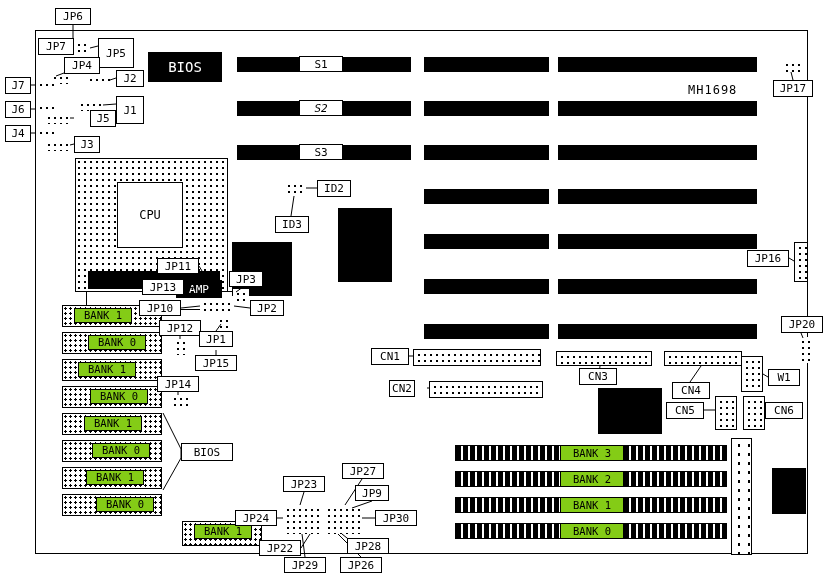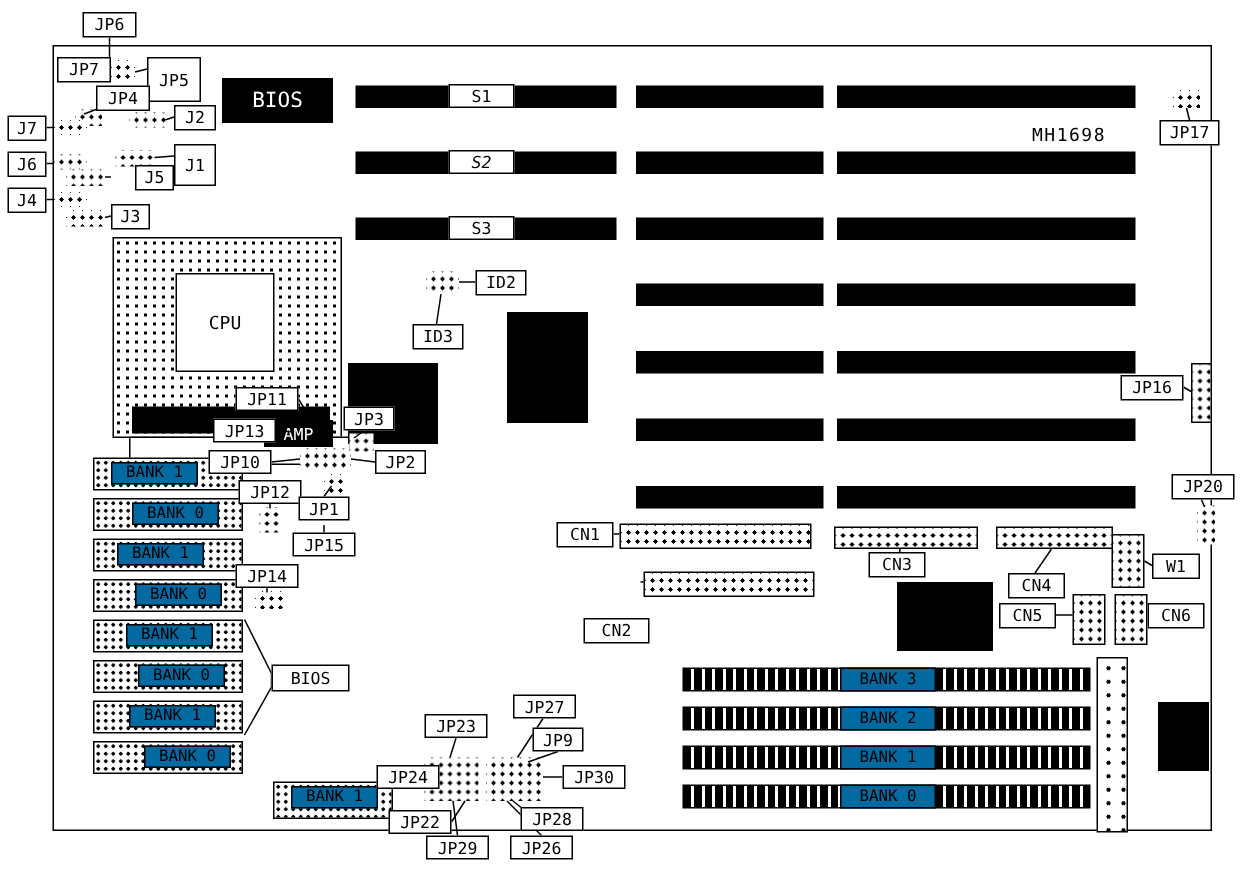--- a/index.html
+++ b/index.html
@@ -17,21 +17,21 @@
              justify-content:center; white-space:nowrap; z-index:4; }
   .dots { position:absolute; background-color:#fff;
           background-image:radial-gradient(#000 1.3px, transparent 1.5px);
           background-size:6px 6px; background-position:2px 2px; z-index:3; }
   .dots.bordered { border:1px solid #000; }
   .simm { position:absolute; border:1px solid #000;
           background:repeating-linear-gradient(90deg,#000 0 5px,#fff 5px 7px); z-index:2; }
   .sram { position:absolute; border:1px solid #000; background-color:#fff;
           background-image:radial-gradient(#000 1.1px, transparent 1.3px);
           background-size:5px 5px; z-index:2; }
-  .banklabel { position:absolute; border:1px solid #000; background:#0369a1; color:#000;
+  .banklabel { position:absolute; border:1px solid #000; background:#84cc16; color:#000;
                font-size:10.5px; line-height:1; display:flex; align-items:center; justify-content:center;
                white-space:nowrap; z-index:6; }
   .socket { position:absolute; border:1px solid #000; background-color:#fff;
             background-image:radial-gradient(#000 1.1px, transparent 1.3px);
             background-size:6px 6px; z-index:2; }
   .cpuinner { position:absolute; border:1px solid #000; background:#fff; display:flex;
               align-items:center; justify-content:center; font-size:12px; z-index:3; }
   .plain { position:absolute; color:#000; font-size:12px; z-index:4; letter-spacing:1px; }
   svg.leaders { position:absolute; left:0; top:0; z-index:5; pointer-events:none; }
 </style>
@@ -194,27 +194,27 @@
     <div class="callout" style="left: 250px; top: 300px; width: 34px; height: 16px;">JP2</div>
     <div class="callout" style="left: 159px; top: 320px; width: 42px; height: 16px;">JP12</div>
     <div class="callout" style="left: 199px; top: 331px; width: 34px; height: 16px;">JP1</div>
     <div class="callout" style="left: 195px; top: 355px; width: 42px; height: 16px;">JP15</div>
     <div class="callout" style="left: 157px; top: 376px; width: 42px; height: 16px;">JP14</div>
     <div class="callout" style="left: 747px; top: 250px; width: 42px; height: 17px;">JP16</div>
     <div class="callout" style="left: 781px; top: 316px; width: 42px; height: 17px;">JP20</div>
     <div class="callout" style="left: 768px; top: 369px; width: 32px; height: 17px;">W1</div>
     <div class="callout" style="left: 765px; top: 402px; width: 38px; height: 17px;">CN6</div>
     <div class="callout" style="left: 371px; top: 348px; width: 38px; height: 17px;">CN1</div>
-    <div class="callout" style="left: 389px; top: 380px; width: 44px; height: 17px; margin-top: 32px;">CN2</div>
+    <div class="callout" style="left: 389px; top: 380px; width: 26px; height: 17px;">CN2</div>
     <div class="callout" style="left: 579px; top: 368px; width: 38px; height: 17px;">CN3</div>
     <div class="callout" style="left: 672px; top: 382px; width: 38px; height: 17px;">CN4</div>
     <div class="callout" style="left: 666px; top: 402px; width: 38px; height: 17px;">CN5</div>
     <div class="callout" style="left: 181px; top: 443px; width: 52px; height: 18px;">BIOS</div>
     <div class="callout" style="left: 283px; top: 476px; width: 42px; height: 16px;">JP23</div>
     <div class="callout" style="left: 342px; top: 463px; width: 42px; height: 16px;">JP27</div>
     <div class="callout" style="left: 355px; top: 485px; width: 34px; height: 16px;">JP9</div>
-    <div class="callout" style="left: 235px; top: 510px; width: 42px; height: 16px; margin-left: 16px;">JP24</div>
+    <div class="callout" style="left: 235px; top: 510px; width: 42px; height: 16px;">JP24</div>
     <div class="callout" style="left: 375px; top: 510px; width: 42px; height: 16px;">JP30</div>
     <div class="callout" style="left: 259px; top: 540px; width: 42px; height: 16px;">JP22</div>
     <div class="callout" style="left: 347px; top: 538px; width: 42px; height: 16px;">JP28</div>
     <div class="callout" style="left: 284px; top: 557px; width: 42px; height: 16px;">JP29</div>
     <div class="callout" style="left: 340px; top: 557px; width: 42px; height: 16px;">JP26</div>
   </div>
 
 </body></html>

